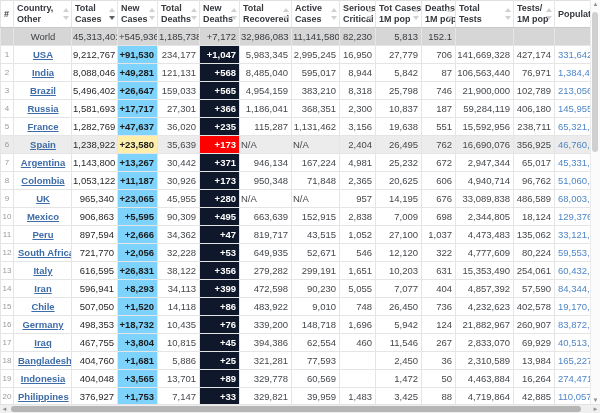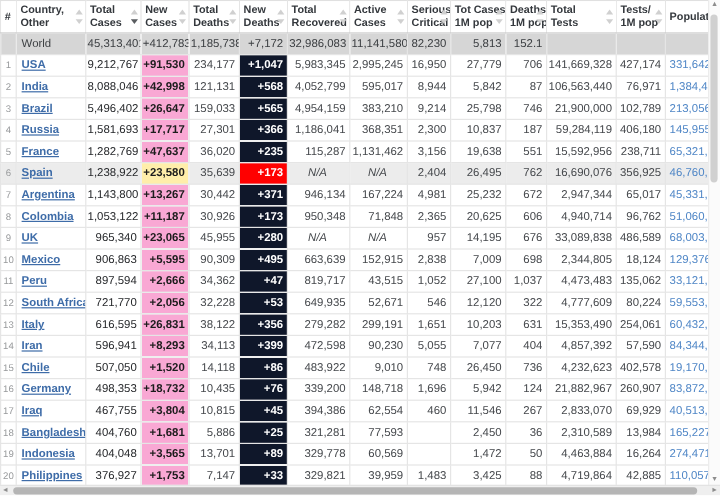--- a/index.html
+++ b/index.html
@@ -8,28 +8,28 @@
   table{border-collapse:collapse;table-layout:fixed;width:634px;}
   th,td{border:1px solid #e5e5e5;overflow:hidden;white-space:nowrap;box-sizing:border-box;}
   thead th{
     background:#fff;border-bottom:1px solid #c9c9c9;border-top:1px solid #e0e0e0;
     font-size:9px;font-weight:bold;color:#34383d;text-align:left;
     vertical-align:middle;padding:2px 3px;height:27px;position:relative;line-height:1.2;
   }
   tbody tr{height:18px;}
   td{font-size:9.5px;color:#45484c;text-align:right;padding:1px 3px 1px 1px;}
   .rank-cell{color:#97999b;font-size:8px;text-align:center;padding:1px;}
-  .country-cell{text-align:left;padding-left:4px;}
+  .country-cell{text-align:center;padding-left:4px;}
   .country-link{color:#3e6ca8;font-weight:bold;text-decoration:underline;cursor:pointer;}
   .world-label{color:#3c3f42;}
   td.cell-total-cases{font-weight:normal;color:#26282b;}
-  td.cell-new-cases{background:#f9a8d4;font-weight:bold;color:#1c1c1c;}
+  td.cell-new-cases{background:#7dd3fc;font-weight:bold;color:#1c1c1c;}
   td.cell-new-deaths{background:#0f172a;font-weight:bold;color:#fff;}
   td.cell-population{color:#4f86c6;text-align:left;padding-left:3px;}
-  td.na{text-align:center;font-style:italic;}
+  td.na{text-align:left;}
   tr.world-row td{background:#d6d6d6;color:#3a3d40;}
   tr.world-row td.cell-new-cases,tr.world-row td.cell-new-deaths{background:#d6d6d6;font-weight:normal;color:#3a3d40;}
   tr.world-row td.cell-total-cases{font-weight:normal;}
   tr.highlight td{background:#ececec;}
   tr.highlight td.cell-new-cases{background:#ffeeaa;}
   tr.highlight td.cell-new-deaths{background:#ff0000;}
   
   .sort-icon{position:absolute;right:2px;bottom:7px;width:7px;height:12px;
     display:flex;flex-direction:column;justify-content:space-between;align-items:center;}
   .tri-up{width:0;height:0;border-left:3px solid transparent;border-right:3px solid transparent;border-bottom:4px solid #d0d0d0;}
@@ -172,21 +172,21 @@
           <th>
             <div>Population</div>
           </th>
         </tr>
     </thead>
     <tbody id="table-body">
         <tr class="world-row">
           <td class="rank-cell"></td>
           <td class="country-cell"><span class="world-label">World</span></td>
           <td class="cell-total-cases">45,313,401</td>
-          <td class="cell-new-cases">+412,783</td>
+          <td class="cell-new-cases">+545,936</td>
           <td class="cell-total-deaths">1,185,738</td>
           <td class="cell-new-deaths">+7,172</td>
           <td class="cell-recovered">32,986,083</td>
           <td class="cell-active">11,141,580</td>
           <td class="cell-serious">82,230</td>
           <td class="cell-cases-1m">5,813</td>
           <td class="cell-deaths-1m">152.1</td>
           <td class="cell-total-tests"></td>
           <td class="cell-tests-1m"></td>
           <td class="cell-population"></td>
@@ -204,42 +204,42 @@
           <td class="cell-cases-1m">27,779</td>
           <td class="cell-deaths-1m">706</td>
           <td class="cell-total-tests">141,669,328</td>
           <td class="cell-tests-1m">427,174</td>
           <td class="cell-population">331,642,</td>
         </tr>
         <tr>
           <td class="rank-cell">2</td>
           <td class="country-cell"><a class="country-link">India</a></td>
           <td class="cell-total-cases">8,088,046</td>
-          <td class="cell-new-cases">+42,998</td>
+          <td class="cell-new-cases">+49,281</td>
           <td class="cell-total-deaths">121,131</td>
           <td class="cell-new-deaths">+568</td>
-          <td class="cell-recovered">4,052,799</td>
+          <td class="cell-recovered">8,485,040</td>
           <td class="cell-active">595,017</td>
           <td class="cell-serious">8,944</td>
           <td class="cell-cases-1m">5,842</td>
           <td class="cell-deaths-1m">87</td>
           <td class="cell-total-tests">106,563,440</td>
           <td class="cell-tests-1m">76,971</td>
           <td class="cell-population">1,384,456,</td>
         </tr>
         <tr>
           <td class="rank-cell">3</td>
           <td class="country-cell"><a class="country-link">Brazil</a></td>
           <td class="cell-total-cases">5,496,402</td>
           <td class="cell-new-cases">+26,647</td>
           <td class="cell-total-deaths">159,033</td>
           <td class="cell-new-deaths">+565</td>
           <td class="cell-recovered">4,954,159</td>
           <td class="cell-active">383,210</td>
-          <td class="cell-serious">9,214</td>
+          <td class="cell-serious">8,318</td>
           <td class="cell-cases-1m">25,798</td>
           <td class="cell-deaths-1m">746</td>
           <td class="cell-total-tests">21,900,000</td>
           <td class="cell-tests-1m">102,789</td>
           <td class="cell-population">213,056,</td>
         </tr>
         <tr>
           <td class="rank-cell">4</td>
           <td class="country-cell"><a class="country-link">Russia</a></td>
           <td class="cell-total-cases">1,581,693</td>

